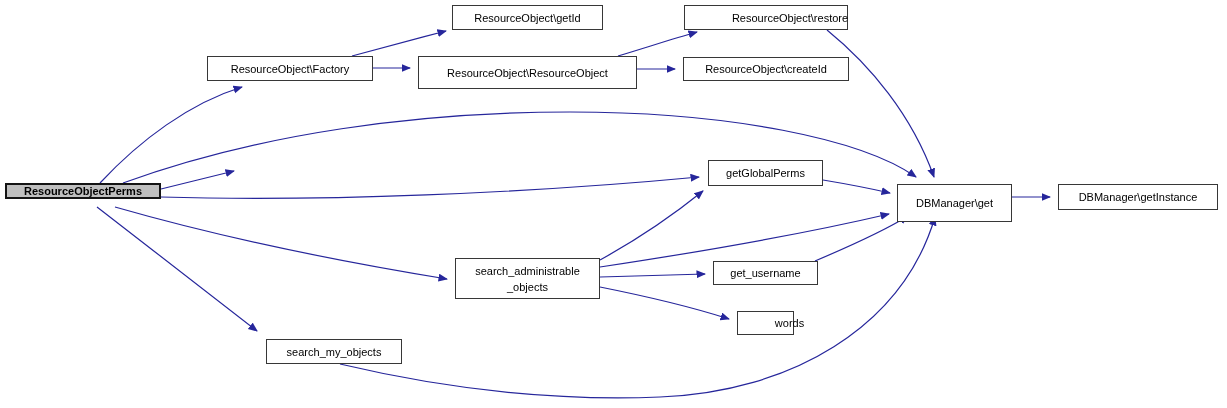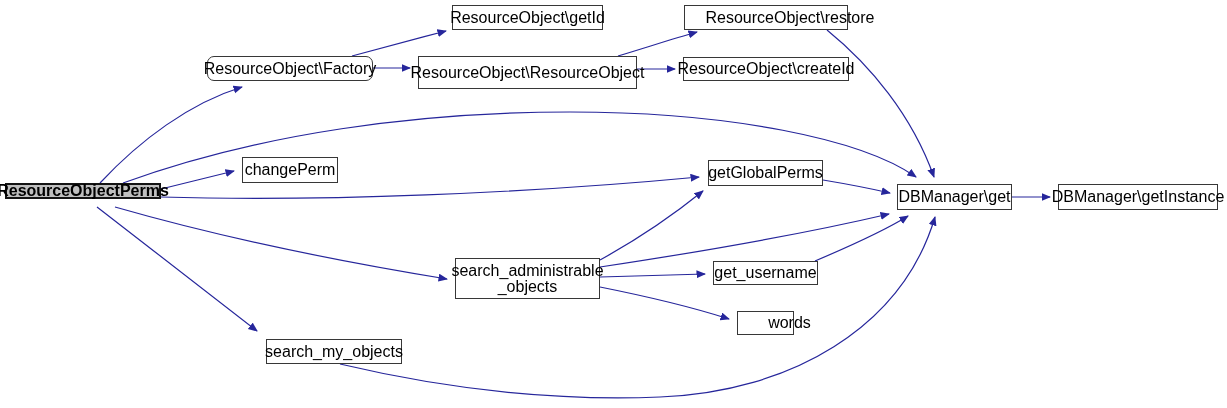--- a/index.html
+++ b/index.html
@@ -24,21 +24,21 @@
   }
   .node {
     position: absolute;
     box-sizing: border-box;
     background: #ffffff;
     border: 1px solid #373737;
     display: flex;
     align-items: center;
     justify-content: center;
     text-align: center;
-    font-size: 16px;
+    font-size: 11px;
     line-height: 16px;
     color: #000000;
     white-space: pre-line;
     cursor: pointer;
   }
   .node.highlight {
     background: #bfbfbf;
     border: 2px solid #141414;
     cursor: default;
   }
@@ -68,28 +68,27 @@
       <path d="M 600,260 C 640,238 672,216 703,191" fill="none" stroke="#26269b" stroke-width="1.2" marker-end="url(#arrow)"></path>
       <path d="M 600,267 C 700,252 812,232 889,214" fill="none" stroke="#26269b" stroke-width="1.2" marker-end="url(#arrow)"></path>
       <path d="M 600,277 L 705,274" fill="none" stroke="#26269b" stroke-width="1.2" marker-end="url(#arrow)"></path>
       <path d="M 600,287 C 650,297 692,307 729,319" fill="none" stroke="#26269b" stroke-width="1.2" marker-end="url(#arrow)"></path>
       <path d="M 815,261 C 848,247 884,231 908,216" fill="none" stroke="#26269b" stroke-width="1.2" marker-end="url(#arrow)"></path>
       <path d="M 340,364 C 450,390 560,401 660,397 C 790,392 902,328 935,217" fill="none" stroke="#26269b" stroke-width="1.2" marker-end="url(#arrow)"></path>
       <path d="M 1012,197 L 1050,197" fill="none" stroke="#26269b" stroke-width="1.2" marker-end="url(#arrow)"></path>
     </svg>
   <div class="node-layer">
       <div class="node highlight" style="left: 5px; top: 183px; width: 156px; height: 16px; font-weight: bold;"><span>ResourceObjectPerms</span></div>
-      <div class="node" style="left: 207px; top: 56px; width: 166px; height: 25px; border-radius: 7px;"><span>ResourceObject\Factory</span></div>
+      <div class="node" style="left: 207px; top: 56px; width: 166px; height: 25px;"><span>ResourceObject\Factory</span></div>
       <div class="node" style="left: 452px; top: 5px; width: 151px; height: 25px;"><span>ResourceObject\getId</span></div>
       <div class="node" style="left: 418px; top: 56px; width: 219px; height: 33px; text-align: center;"><span>ResourceObject\ResourceObject</span></div>
       <div class="node" style="left: 684px; top: 5px; width: 164px; height: 25px; padding-left: 48px;"><span>ResourceObject\restore</span></div>
       <div class="node" style="left: 683px; top: 57px; width: 166px; height: 24px;"><span>ResourceObject\createId</span></div>
-      <div class="node" style="left: 242px; top: 157px; width: 96px; height: 26px;"><span>changePerm</span></div>
       <div class="node" style="left: 708px; top: 160px; width: 115px; height: 26px;"><span>getGlobalPerms</span></div>
-      <div class="node" style="left: 897px; top: 184px; width: 115px; height: 26px;"><span>DBManager\get</span></div>
+      <div class="node" style="left: 897px; top: 184px; width: 115px; height: 38px;"><span>DBManager\get</span></div>
       <div class="node" style="left: 1058px; top: 184px; width: 160px; height: 26px;"><span>DBManager\getInstance</span></div>
       <div class="node" style="left: 455px; top: 258px; width: 145px; height: 41px;"><span>search_administrable
 _objects</span></div>
       <div class="node" style="left: 713px; top: 261px; width: 105px; height: 24px;"><span>get_username</span></div>
       <div class="node" style="left: 737px; top: 311px; width: 57px; height: 24px; padding-left: 48px;"><span>words</span></div>
       <div class="node" style="left: 222px; top: 339px; width: 136px; height: 25px; margin-left: 44px;"><span>search_my_objects</span></div>
     </div>
 </div>
 
 </body></html>

